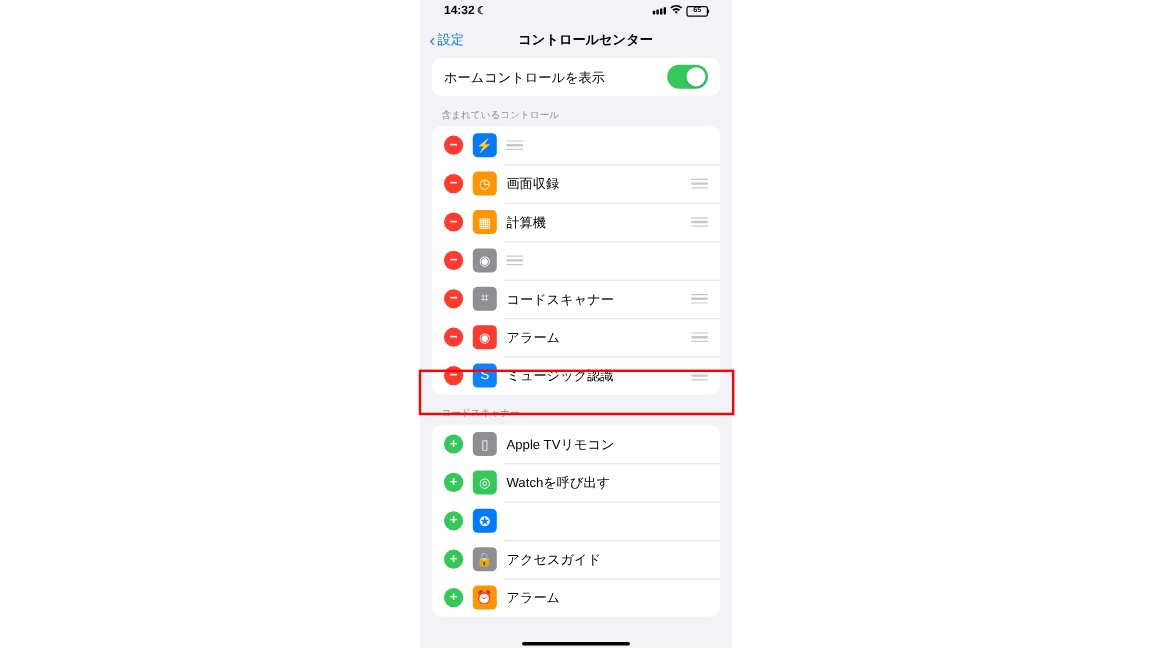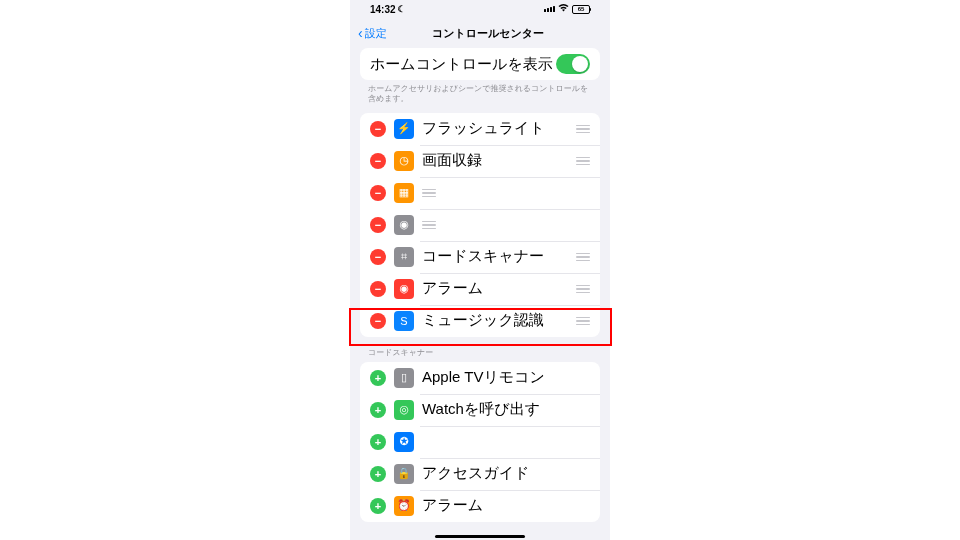--- a/index.html
+++ b/index.html
@@ -64,21 +64,21 @@
   .row {
     display: flex; align-items: center;
     padding: 6px 10px;
     min-height: 30px;
     position: relative;
   }
   .row + .row::before {
     content:''; position:absolute; left:36px; right:0; top:0; height:0.5px; background:#e5e5ea;
   }
   .row.withaction + .row.withaction::before { left: 60px; }
-  .row-label { flex: 1; font-size: 15px; color: #000; }
+  .row-label { flex: 1; font-size: 11px; color: #000; }
   .toggle {
     width: 34px; height: 20px; background: #34c759; border-radius: 10px;
     position: relative;
   }
   .toggle::after { content:''; position:absolute; right:2px; top:2px; width:16px; height:16px; background:#fff; border-radius:50%; box-shadow:0 1px 2px rgba(0,0,0,0.2);}
   .footer-text {
     padding: 4px 18px 8px;
     font-size: 8px; color: #8e8e93;
     line-height: 1.3;
   }
@@ -158,46 +158,46 @@
   </div>
 
   <div class="scroll">
 
     <div class="card">
       <div class="row">
         <div class="row-label">ホームコントロールを表示</div>
         <div class="toggle"></div>
       </div>
     </div>
-    <div class="footer-text">ホームアクセサリおよびシーンで推奨されるコントロールを含めます。</div>
-
+
+    <div class="section-header">含まれているコントロール</div>
     <div class="card" id="included-card">
         <div class="row withaction">
           <div class="action-btn remove">−</div>
           <div class="app-icon" style="background: rgb(0, 122, 255);">⚡</div>
-          <div class="row-label">フラッシュライト</div>
           <div class="drag-handle">
             <span></span>
             <span></span>
             <span></span>
           </div>
         </div>
         <div class="row withaction">
           <div class="action-btn remove">−</div>
           <div class="app-icon" style="background: rgb(255, 149, 0);">◷</div>
           <div class="row-label">画面収録</div>
           <div class="drag-handle">
             <span></span>
             <span></span>
             <span></span>
           </div>
         </div>
         <div class="row withaction">
           <div class="action-btn remove">−</div>
           <div class="app-icon" style="background: rgb(255, 149, 0);">▦</div>
+          <div class="row-label">計算機</div>
           <div class="drag-handle">
             <span></span>
             <span></span>
             <span></span>
           </div>
         </div>
         <div class="row withaction">
           <div class="action-btn remove">−</div>
           <div class="app-icon" style="background: rgb(142, 142, 147);">◉</div>
           <div class="drag-handle">

